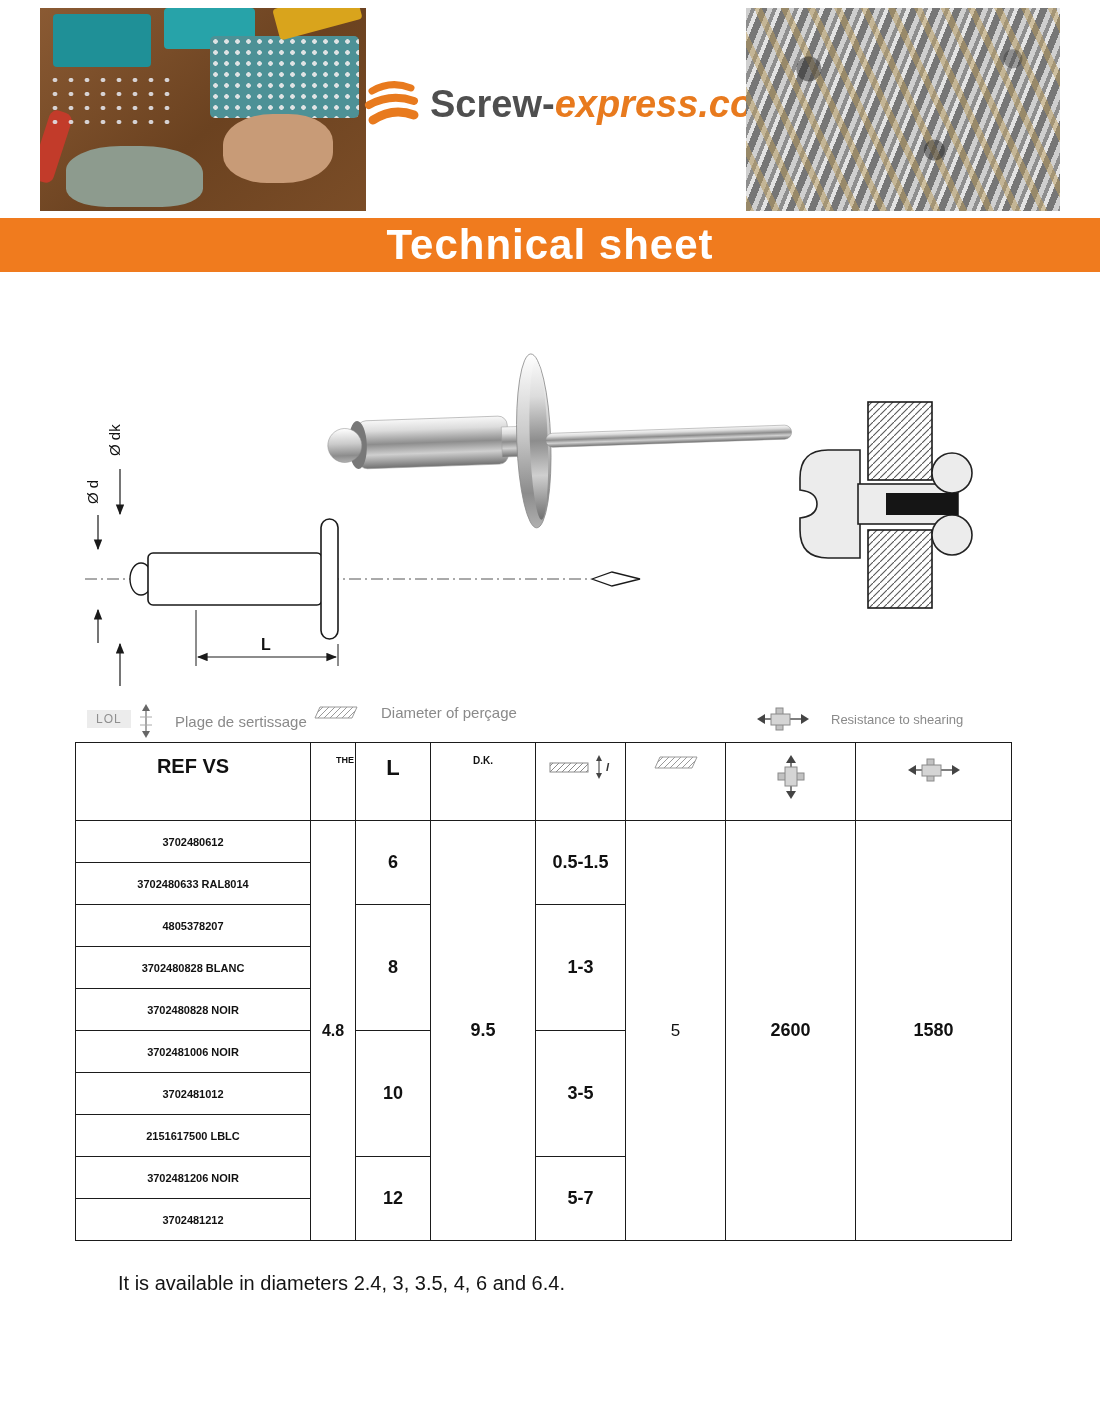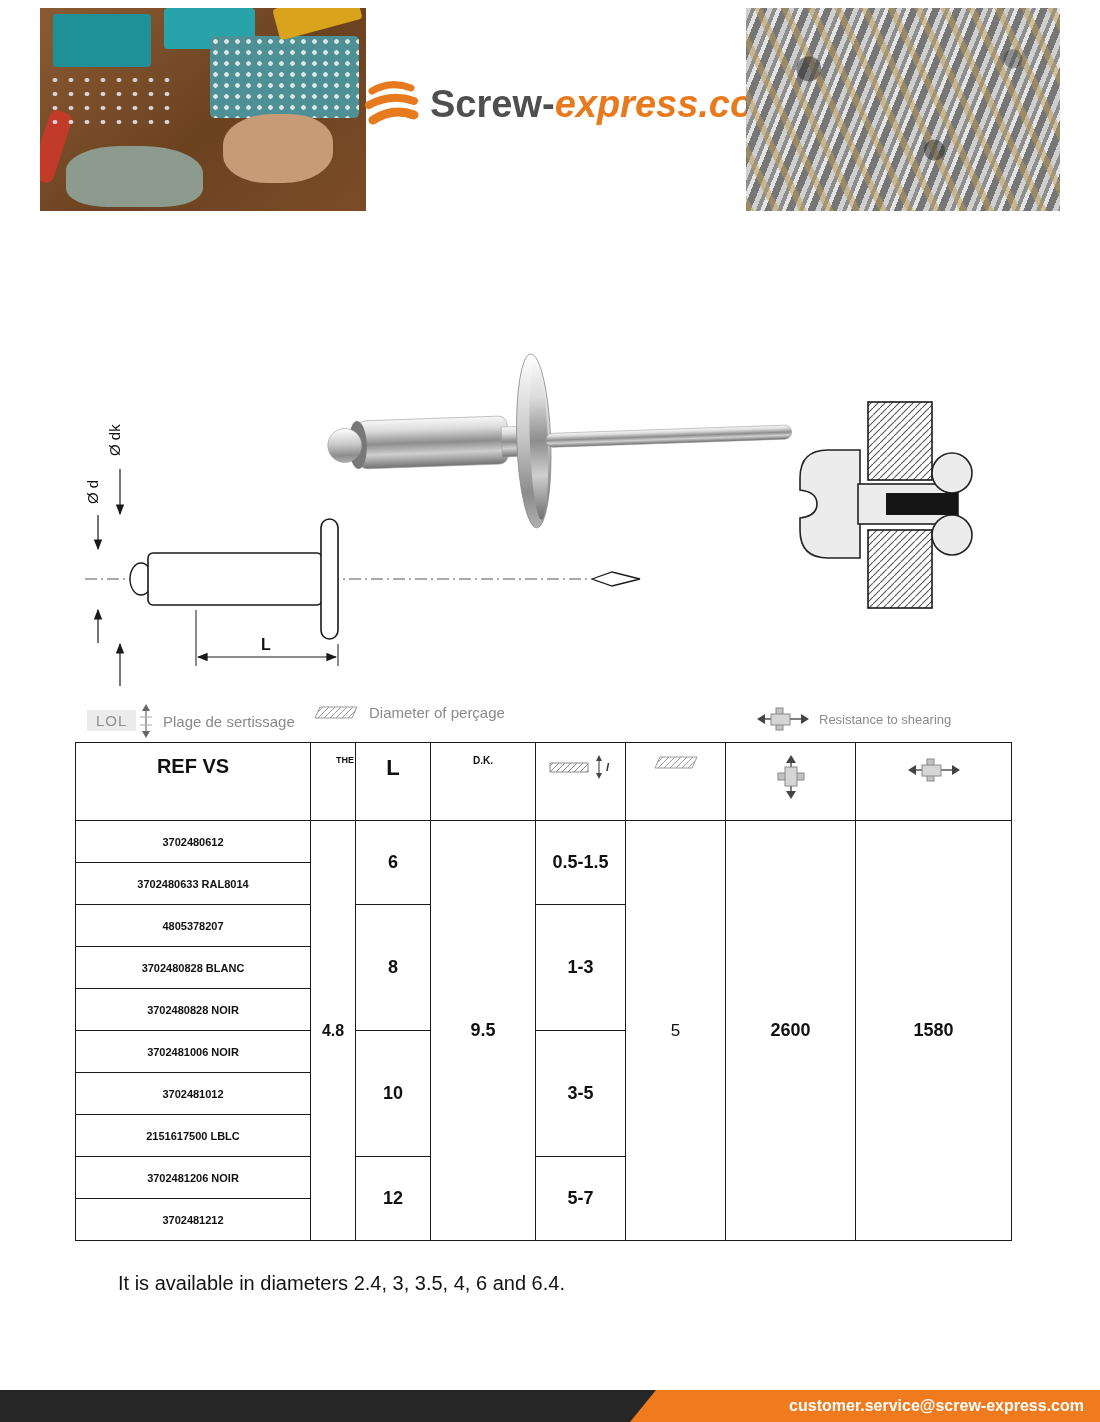--- a/index.html
+++ b/index.html
@@ -34,23 +34,23 @@
 
   
   .sheet-title { position:absolute; top:314px; left:0; width:1100px; text-align:center;
     color:#e87a1e; font-size:19px; font-weight:500; letter-spacing:.3px; }
 
   
   .drawing { position:absolute; left:40px; top:352px; }
 
   
   .legend { position:absolute; left:75px; top:696px; width:960px; height:48px; }
-  .lg-item { position:absolute; top:8px; display:flex; align-items:center; gap:10px; }
+  .lg-item { position:absolute; top:8px; display:flex; align-items:center; gap:22px; }
   .lg-lol { position:absolute; left:12px; top:14px; background:#ececec; color:#8f8f8f;
-    font-size:15px; letter-spacing:1px; padding:2px 9px; }
+    font-size:12px; letter-spacing:1px; padding:2px 9px; }
   .lg-label { font-size:15px; color:#8a8a8a; white-space:nowrap; }
   .lg-label.blue { color:#5b7db1; }
   .lg-label.small { font-size:13px; }
 
   
   .spec-table { position:absolute; left:75px; top:742px; border-collapse:collapse; table-layout:fixed; background:#fff; }
   .spec-table th, .spec-table td { border:1.5px solid #1b1b1b; text-align:center; vertical-align:middle; color:#111; }
   .spec-table thead th { height:78px; vertical-align:top; padding-top:12px; }
   .spec-table tbody tr { height:42px; }
   .h-ref { font-size:20px; font-weight:bold; }
@@ -95,20 +95,23 @@
       <path d="M9,42 Q29,29 50,37" fill="none" stroke="#e87a1e" stroke-width="9" stroke-linecap="round"></path>
     </svg>
     <div class="brand-text"><span class="brand-dark">Screw-</span><span class="brand-orange">express.com</span></div>
   </div>
 
   <div class="photo photo-right">
     <div class="screw-layer1"></div>
     <div class="screw-layer2"></div>
   </div>
 
+  <div class="banner">
+    <span>Technical sheet</span>
+  </div>
 
 
   <svg class="drawing" width="1020" height="340" viewBox="0 0 1020 340">
     <defs>
       <pattern id="xh" width="7" height="7" patternUnits="userSpaceOnUse">
         <path d="M0,7 L7,0" stroke="#555" stroke-width="1.1"></path>
       </pattern>
       <linearGradient id="gBody" x1="0" y1="0" x2="0" y2="1">
         <stop offset="0" stop-color="#f8f8f8"></stop>
           <stop offset="0.22" stop-color="#dcdcdc"></stop>
@@ -308,19 +311,14 @@
         <td class="num" rowspan="2">5-7</td>
       </tr>
       <tr>
         <td class="ref">3702481212</td>
       </tr>
     </tbody>
   </table>
 
   <div class="note">It is available in diameters 2.4, 3, 3.5, 4, 6 and 6.4.</div>
 
-  <div class="footer">
-    <div class="footer-orange">
-      <span class="footer-email">customer.service@screw-express.com</span>
-    </div>
-  </div>
 
 </div>
 
 </body></html>

